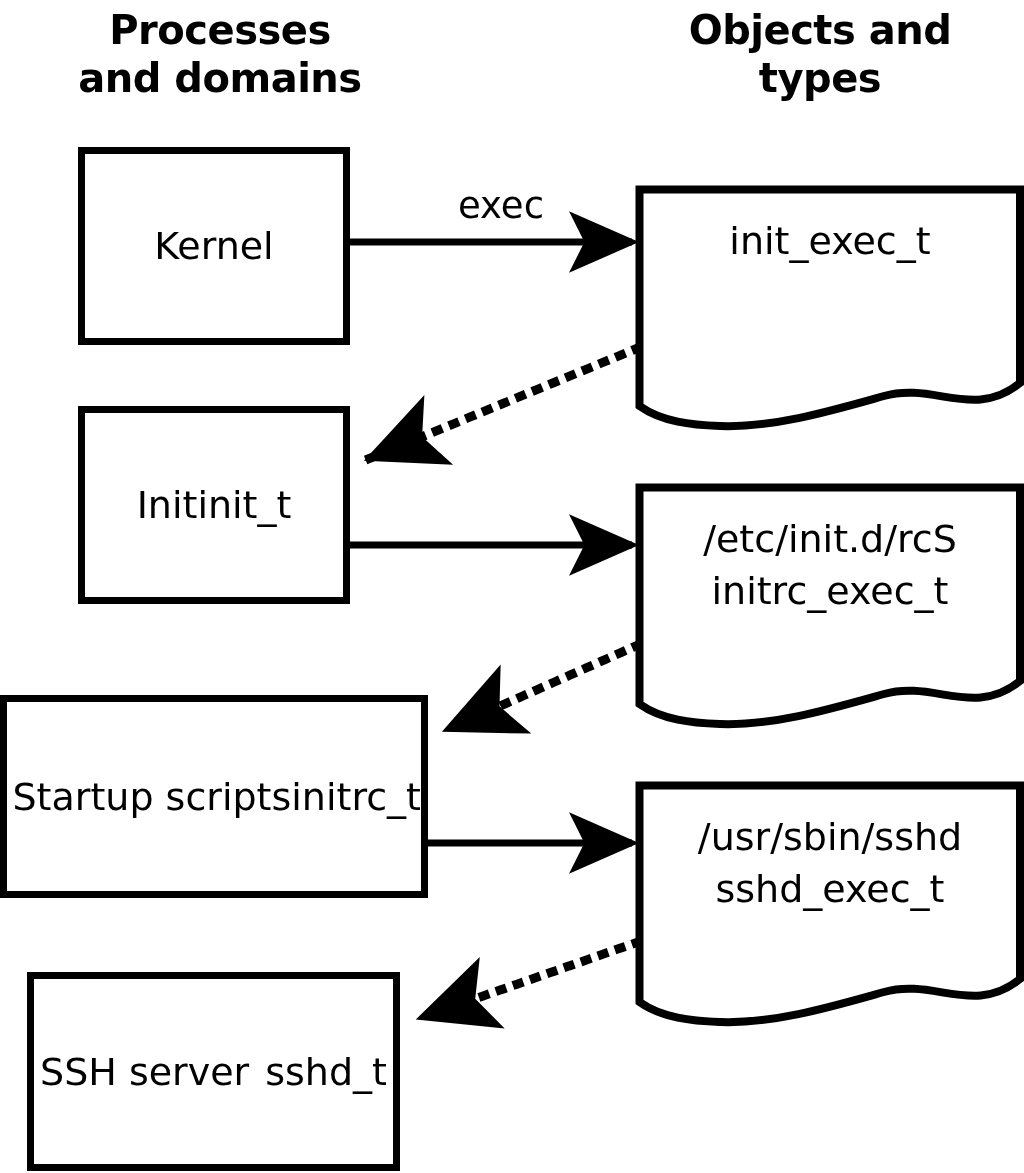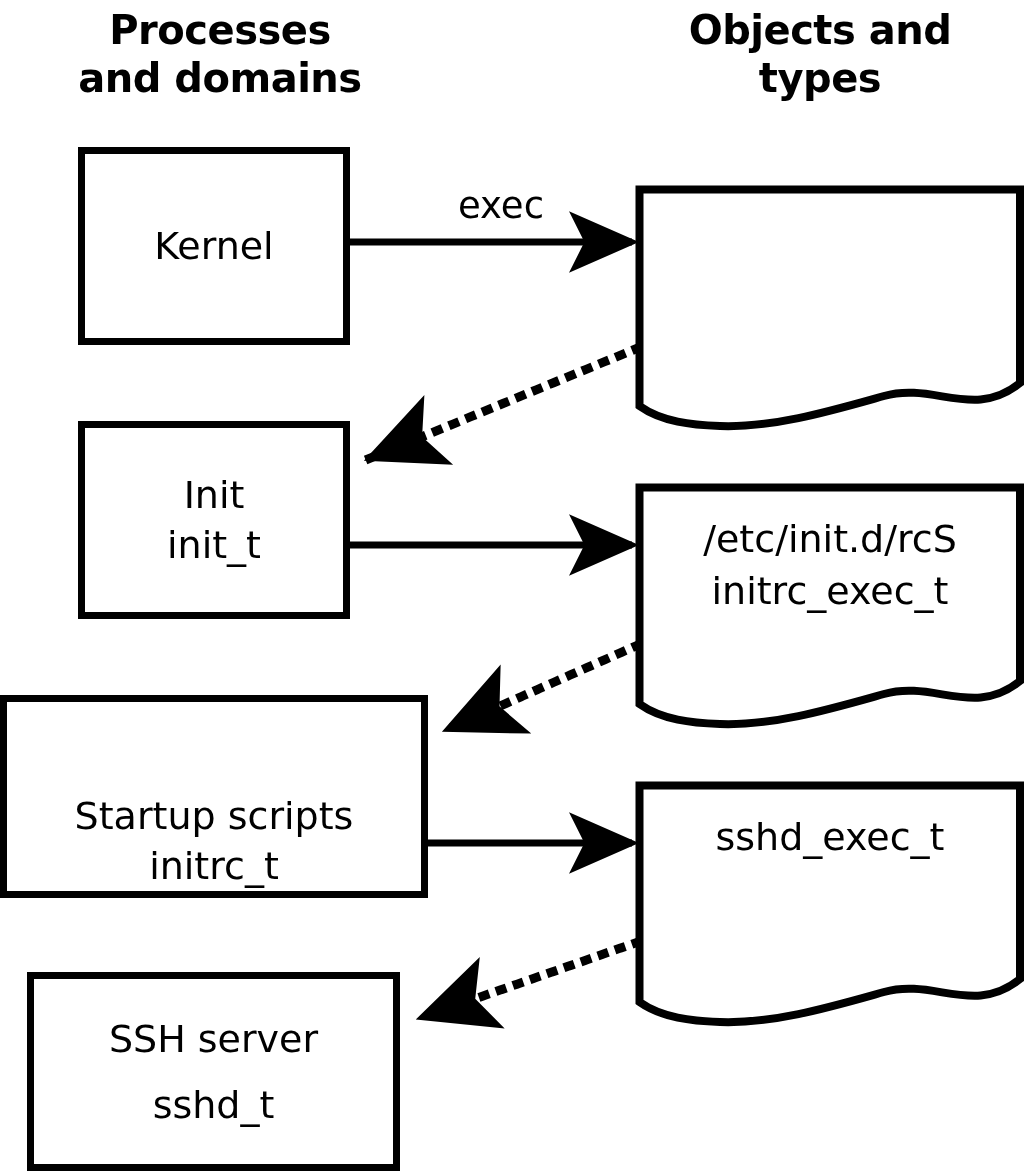--- a/index.html
+++ b/index.html
@@ -28,21 +28,21 @@
   }
   #header-left  { left: 40px;  top: 6px;  width: 360px; }
   #header-right { left: 620px; top: 6px;  width: 400px; }
 
   .proc-box {
     position: absolute;
     box-sizing: border-box;
     border: 7px solid #000000;
     background: #ffffff;
     display: flex;
-    flex-direction: column;
+    flex-direction: row;
     align-items: center;
     justify-content: center;
     color: #000000;
   }
   .proc-box .line {
     font-size: 38px;
     line-height: 50px;
     white-space: nowrap;
   }
 
@@ -120,21 +120,21 @@
       <line x1="638" y1="942" x2="420" y2="1018" stroke="#000000" stroke-width="9" stroke-dasharray="2 16" stroke-linecap="square" marker-end="url(#arrowDotted)"></line>
     </g>
   </svg>
 
   <div class="edge-label" style="left:446px; top:186px;margin-left:12px;">exec</div>
 
   <div class="proc-box" style="left:78px; top:147px; width:272px; height:198px;">
     <div class="line">Kernel</div>
   </div>
 
-  <div class="proc-box" style="left:78px; top:421px; width:272px; height:198px;">
+  <div class="proc-box" style="left:78px; top:406px; width:272px; height:198px;">
     <div class="line">Init</div>
     <div class="line">init_t</div>
   </div>
 
   <div class="proc-box" style="left:0px; top:695px; width:428px; height:203px;justify-content:flex-end;">
     <div class="line">Startup scripts</div>
     <div class="line">initrc_t</div>
   </div>
 
   <div class="proc-box" style="left:27px; top:972px; width:373px; height:199px;gap:16px;">
@@ -142,36 +142,38 @@
     <div class="line">sshd_t</div>
   </div>
 
   <div class="doc-shape" style="left:634px; top:184px;">
     <svg width="392" height="250" viewBox="0 0 392 250">
       <path d="M5.5,5.5 L386,5.5 L386,199 C340,236 300,198 250,212
                C200,226 140,244 86,242 C58,241 28,238 5.5,222 Z" fill="#ffffff" stroke="#000000" stroke-width="8" stroke-linejoin="miter"></path>
     </svg>
   </div>
   <div class="doc-label" style="left:640px; top:215px; width:380px;">
+    <div class="line">init_exec_t</div>
   </div>
 
   <div class="doc-shape" style="left:634px; top:482px;">
     <svg width="392" height="250" viewBox="0 0 392 250">
       <path d="M5.5,5.5 L386,5.5 L386,199 C340,236 300,198 250,212
                C200,226 140,244 86,242 C58,241 28,238 5.5,222 Z" fill="#ffffff" stroke="#000000" stroke-width="8" stroke-linejoin="miter"></path>
     </svg>
   </div>
   <div class="doc-label" style="left:640px; top:513px; width:380px;">
     <div class="line">/etc/init.d/rcS</div>
     <div class="line">initrc_exec_t</div>
   </div>
 
   <div class="doc-shape" style="left:634px; top:780px;">
     <svg width="392" height="250" viewBox="0 0 392 250">
       <path d="M5.5,5.5 L386,5.5 L386,199 C340,236 300,198 250,212
                C200,226 140,244 86,242 C58,241 28,238 5.5,222 Z" fill="#ffffff" stroke="#000000" stroke-width="8" stroke-linejoin="miter"></path>
     </svg>
   </div>
   <div class="doc-label" style="left:640px; top:811px; width:380px;">
+    <div class="line">/usr/sbin/sshd</div>
     <div class="line">sshd_exec_t</div>
   </div>
 
 </div>
 
 </body></html>

